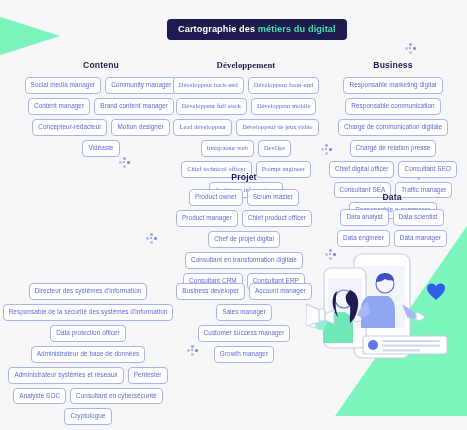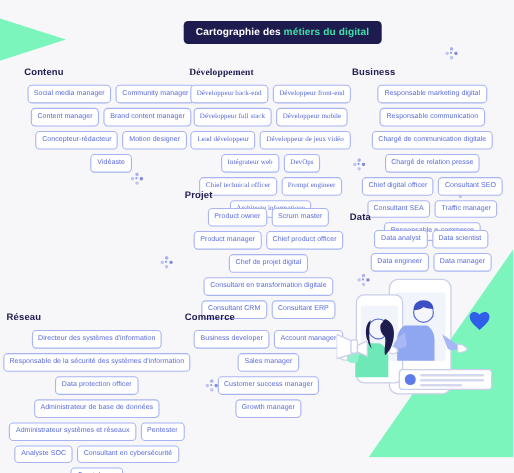--- a/index.html
+++ b/index.html
@@ -55,20 +55,21 @@
     background: #9AA4E8;
   }
   .sparkle span:nth-child(2){ left:1px; top:5px; background:#B3BCF0; }
   .sparkle span:nth-child(3){ left:9px; top:5px; background:#6E79DA; }
   .sparkle span:nth-child(4){ left:5px; top:9px; background:#B3BCF0; }
   .sparkle span:nth-child(5){ left:5px; top:5px; width:2px; height:2px; background:#7E8AE0; }
 
   
   .group { position: absolute; }
   .group-title {
+    text-align: center;
     font-size: 8.6px;
     font-weight: bold;
     color: #1E1B4E;
     margin-bottom: 7px;
     letter-spacing: .15px;
   }
   .chips {
     display: flex; flex-wrap: wrap;
     justify-content: center;
     gap: 4px 4px;
@@ -218,35 +219,33 @@
   <div class="group" id="g-data">
       <div class="group-title">Data</div>
       <div class="chips">
         <div class="chip">Data analyst</div>
         <div class="chip">Data scientist</div>
         <div class="chip">Data engineer</div>
         <div class="chip">Data manager</div>
       </div>
     </div>
   <div class="group" id="g-reseau">
-      <div class="group-title">Réseau</div>
       <div class="chips">
         <div class="chip">Directeur des systèmes d'information</div>
         <div class="chip">Responsable de la sécurité des systèmes d'information</div>
         <div class="chip">Data protection officer</div>
         <div class="chip">Administrateur de base de données</div>
         <div class="chip">Administrateur systèmes et réseaux</div>
         <div class="chip">Pentester</div>
         <div class="chip">Analyste SOC</div>
         <div class="chip">Consultant en cybersécurité</div>
         <div class="chip">Cryptologue</div>
       </div>
     </div>
   <div class="group" id="g-commerce">
-      <div class="group-title">Commerce</div>
       <div class="chips">
         <div class="chip">Business developer</div>
         <div class="chip">Account manager</div>
         <div class="chip">Sales manager</div>
         <div class="chip">Customer success manager</div>
         <div class="chip">Growth manager</div>
       </div>
     </div>
 
   <div class="illus">

